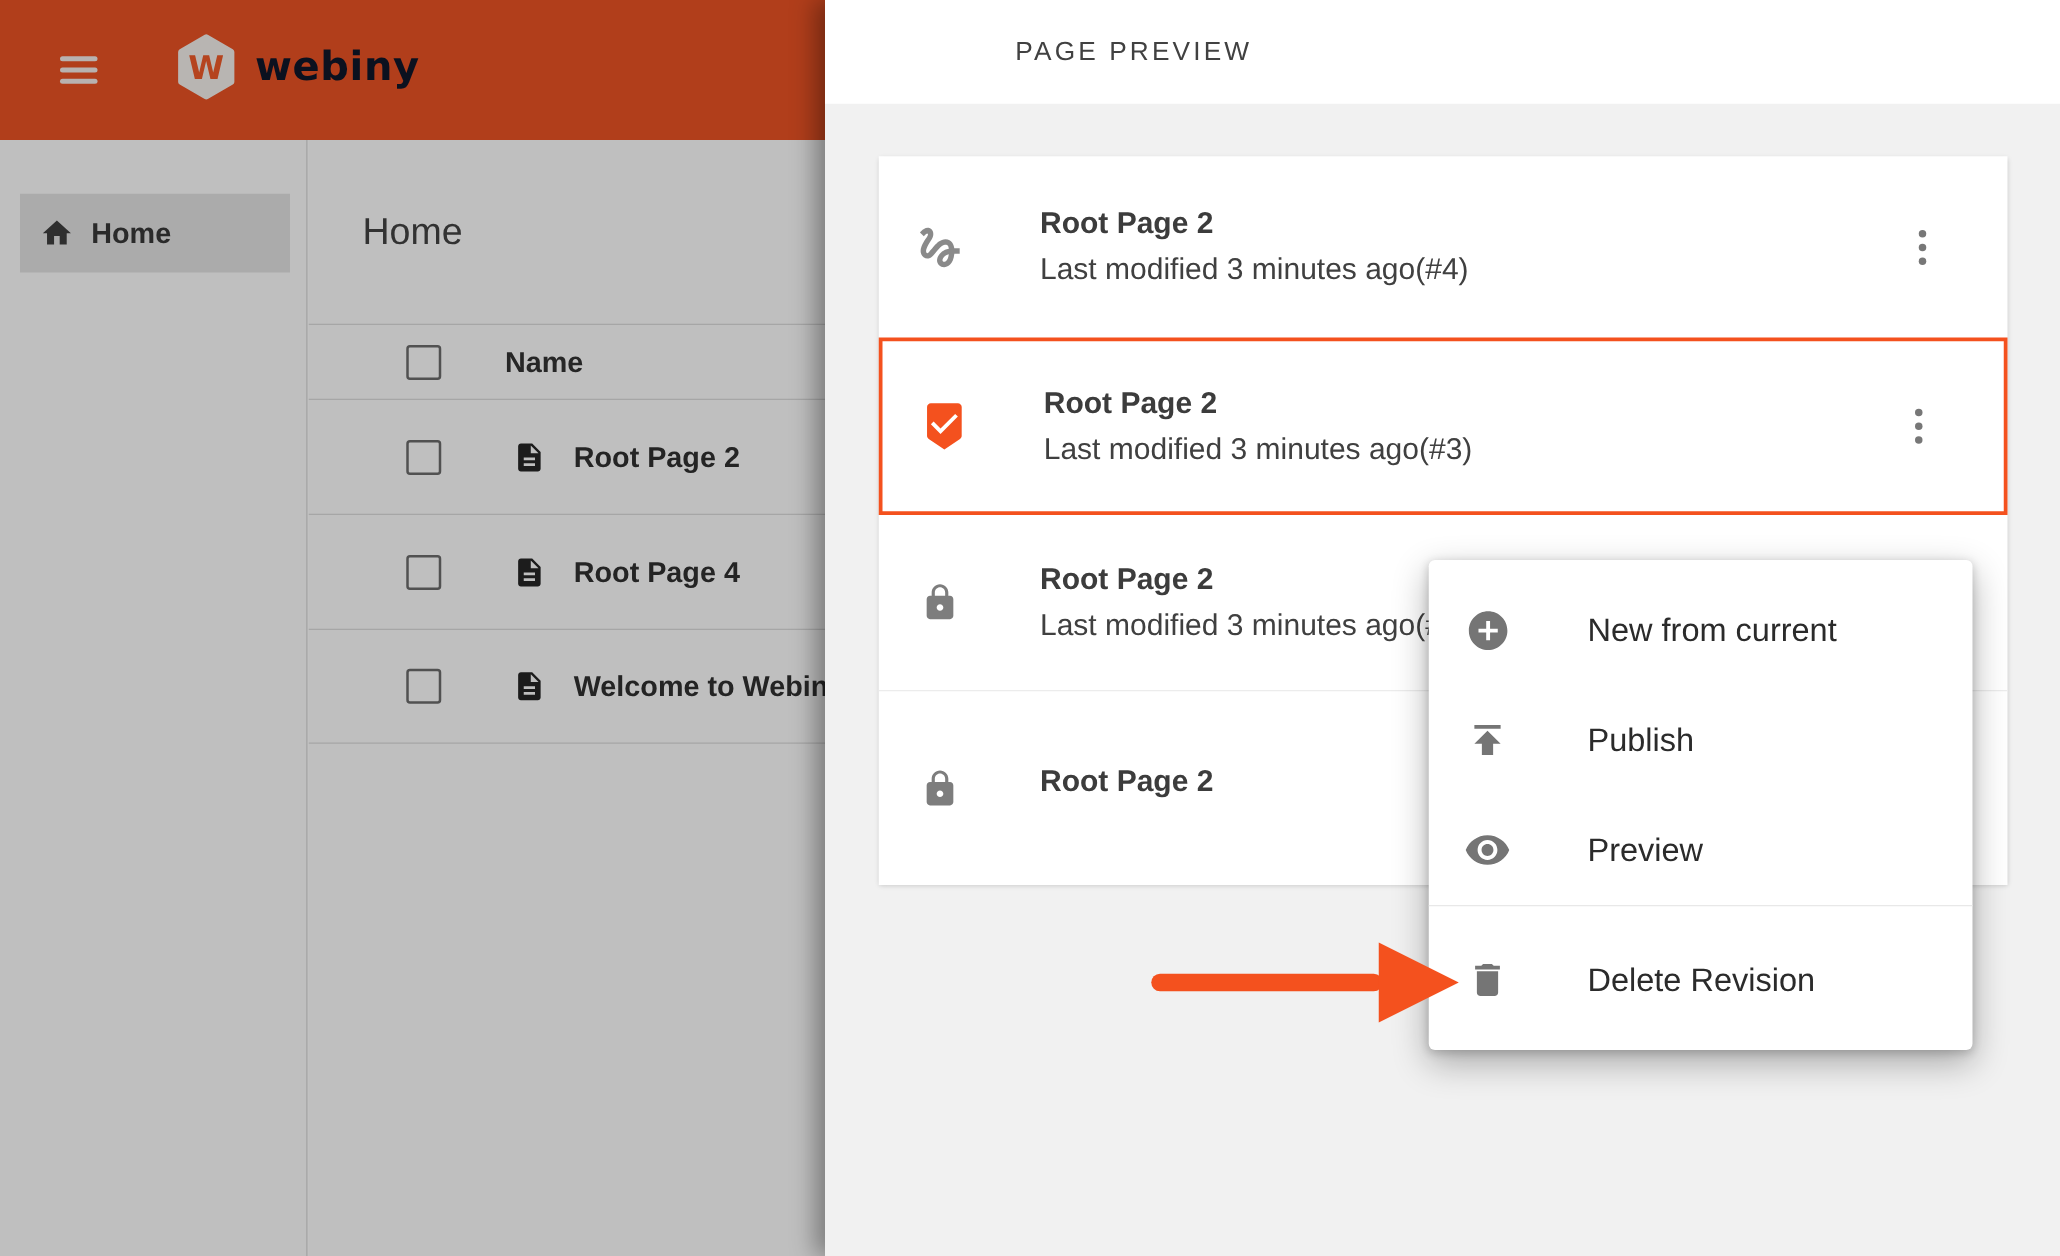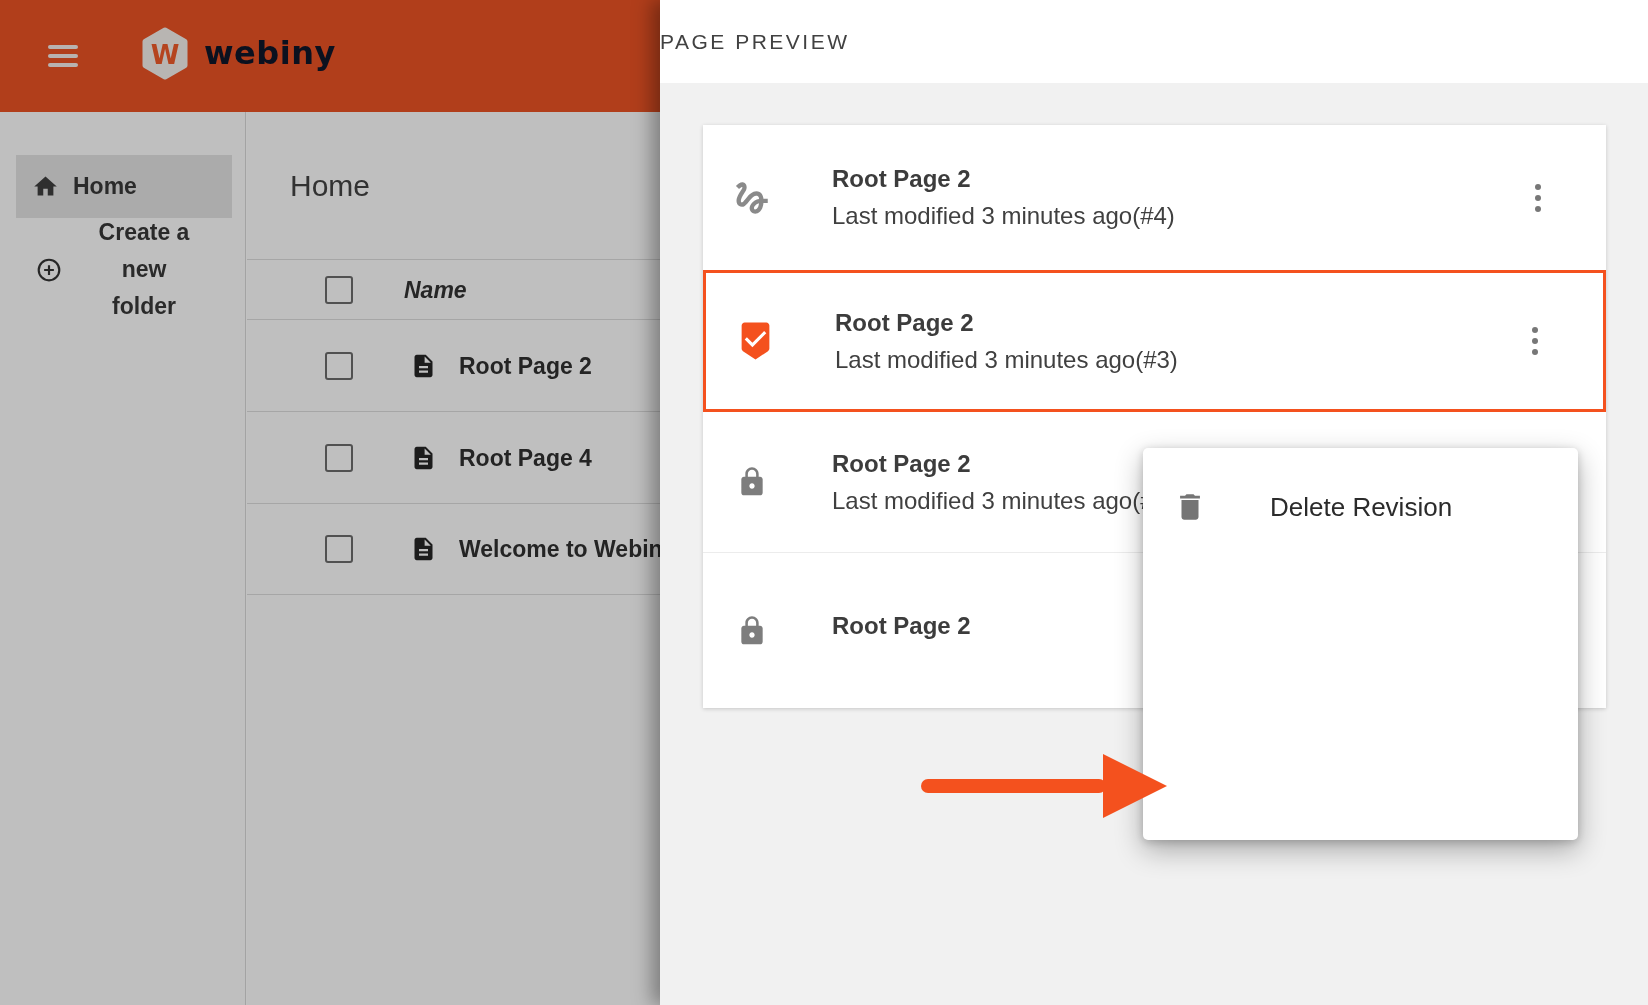--- a/index.html
+++ b/index.html
@@ -21,33 +21,33 @@
 
   .sidebar { position:absolute; left:0; top:112px; width:246px; height:893px; background:#fdfdfd; border-right:1px solid #d8d8d8; }
   .side-home { position:absolute; left:16px; top:43px; width:216px; height:63px; background:#e2e2e2; display:flex; align-items:center; padding-left:16px; cursor:pointer; }
   .side-home .lbl { margin-left:14px; font-size:23px; font-weight:bold; color:#383838; }
   .side-create { position:absolute; left:36px; top:102px; display:flex; align-items:center; cursor:pointer; }
   .side-create .lines { margin-left:14px; width:136px; text-align:center; font-size:23px; font-weight:bold; color:#383838; line-height:37px; }
 
   .filelist { position:absolute; left:247px; top:112px; width:413px; height:893px; background:#fdfdfd; }
   .fl-title { height:148px; border-bottom:1px solid #dcdcdc; display:flex; align-items:center; }
   .fl-title span { margin-left:43px; font-size:30px; color:#424242; }
-  .fl-head { height:60px; border-bottom:1px solid #dcdcdc; position:relative;font-style:italic; }
+  .fl-head { height:60px; border-bottom:1px solid #dcdcdc; position:relative; }
   .fl-head .hd-label { position:absolute; left:157px; top:50%; transform:translateY(-50%); font-size:23px; font-weight:bold; color:#333; }
   .cbx { position:absolute; left:78px; top:50%; transform:translateY(-50%); width:28px; height:28px; border:2.5px solid #6b6b6b; border-radius:3px; background:transparent; cursor:pointer; }
   .fl-row { position:relative; border-bottom:1px solid #dcdcdc; }
   .fl-row .doc { position:absolute; left:163px; top:50%; transform:translateY(-50%); width:27px; height:32px; }
   .fl-row .nm { position:absolute; left:212px; top:50%; transform:translateY(-50%); font-size:23px; font-weight:bold; color:#303030; white-space:nowrap; }
 
   .dim-overlay { position:absolute; left:0; top:0; width:660px; height:1005px; background:rgba(0,0,0,0.245); z-index:10; }
 
   
   .drawer { position:absolute; left:660px; top:0; width:988px; height:1005px; background:#f1f1f1; box-shadow:-8px 0 18px rgba(0,0,0,0.35); z-index:20; }
   .tabbar { position:absolute; left:0; top:0; width:988px; height:83px; background:#fff; display:flex; }
-  .tab { width:494px; height:83px; display:flex; align-items:center; justify-content:flex-start; font-size:21px; letter-spacing:2.5px; color:#414141; cursor:pointer; position:relative; }
+  .tab { width:494px; height:83px; display:flex; align-items:center; justify-content:center; font-size:21px; letter-spacing:2.5px; color:#414141; cursor:pointer; position:relative; }
   .tab.active .indicator { position:absolute; left:0; bottom:0; width:100%; height:4px; background:#F4511E; }
 
   .rev-card { position:absolute; left:43px; top:125px; width:903px; background:#fff; box-shadow:0 1px 4px rgba(0,0,0,0.18); }
   .rev-row { position:relative; display:flex; align-items:center; }
   .rev-row.r1 { height:145px; }
   .rev-row.r2 { height:142px; border:3px solid #F4511E; }
   .rev-row.r3 { height:141px; border-bottom:1px solid #ececec; }
   .rev-row.r4 { height:155px; }
   .rev-icon { width:46px; margin-left:26px; flex:none; display:flex; justify-content:center; }
   .rev-text { margin-left:57px; }
@@ -89,30 +89,20 @@
       <div class="wordmark">webiny</div>
     </div>
 
     <div class="sidebar">
       <div class="side-home">
         <svg width="27" height="27" viewBox="0 0 24 24">
           <path d="M10 20v-6h4v6h5v-8h3L12 3 2 12h3v8z" fill="#3f3f3f"></path>
         </svg>
         <span class="lbl">Home</span>
       </div>
-      <div class="side-create">
-        <svg width="26" height="26" viewBox="0 0 24 24">
-          <circle cx="12" cy="12" r="9.5" fill="none" stroke="#333" stroke-width="2"></circle>
-          <path d="M12 7.5v9M7.5 12h9" stroke="#333" stroke-width="2"></path>
-        </svg>
-        <div class="lines">
-          <div>Create a new</div>
-          <div>folder</div>
-        </div>
-      </div>
     </div>
 
     <div class="filelist">
       <div class="fl-title">
         <span>Home</span>
       </div>
       <div class="fl-head">
         <div class="cbx"></div>
         <div class="hd-label">Name</div>
       </div>
@@ -215,20 +205,46 @@
         </div>
         <div class="kebab">
             <i></i>
             <i></i>
             <i></i>
           </div>
       </div>
     </div>
 
     <div class="ctx-menu">
+      <div class="menu-sec1">
+        <div class="menu-item">
+          <div class="mi-icon">
+            <svg width="37" height="37" viewBox="0 0 24 24">
+                <path d="M12 2C6.48 2 2 6.48 2 12s4.48 10 10 10 10-4.48 10-10S17.52 2 12 2zm5 11h-4v4h-2v-4H7v-2h4V7h2v4h4v2z" fill="#757575"></path>
+              </svg>
+          </div>
+          <span class="mi-label">New from current</span>
+        </div>
+        <div class="menu-item">
+          <div class="mi-icon">
+            <svg width="36" height="36" viewBox="0 0 24 24">
+                <path d="M5 4v2h14V4H5zm0 10h4v6h6v-6h4l-7-7-7 7z" fill="#757575"></path>
+              </svg>
+          </div>
+          <span class="mi-label">Publish</span>
+        </div>
+        <div class="menu-item">
+          <div class="mi-icon">
+            <svg width="40" height="40" viewBox="0 0 24 24">
+                <path d="M12 4.5C7 4.5 2.73 7.61 1 12c1.73 4.39 6 7.5 11 7.5s9.27-3.11 11-7.5c-1.73-4.39-6-7.5-11-7.5zM12 17c-2.76 0-5-2.24-5-5s2.24-5 5-5 5 2.24 5 5-2.24 5-5 5zm0-8c-1.66 0-3 1.34-3 3s1.34 3 3 3 3-1.34 3-3-1.34-3-3-3z" fill="#757575"></path>
+              </svg>
+          </div>
+          <span class="mi-label">Preview</span>
+        </div>
+      </div>
       <div class="menu-sec2">
         <div class="menu-item">
           <div class="mi-icon">
             <svg width="34" height="34" viewBox="0 0 24 24">
                 <path d="M6 19c0 1.1.9 2 2 2h8c1.1 0 2-.9 2-2V7H6v12zM19 4h-3.5l-1-1h-5l-1 1H5v2h14V4z" fill="#757575"></path>
               </svg>
           </div>
           <span class="mi-label">Delete Revision</span>
         </div>
       </div>

